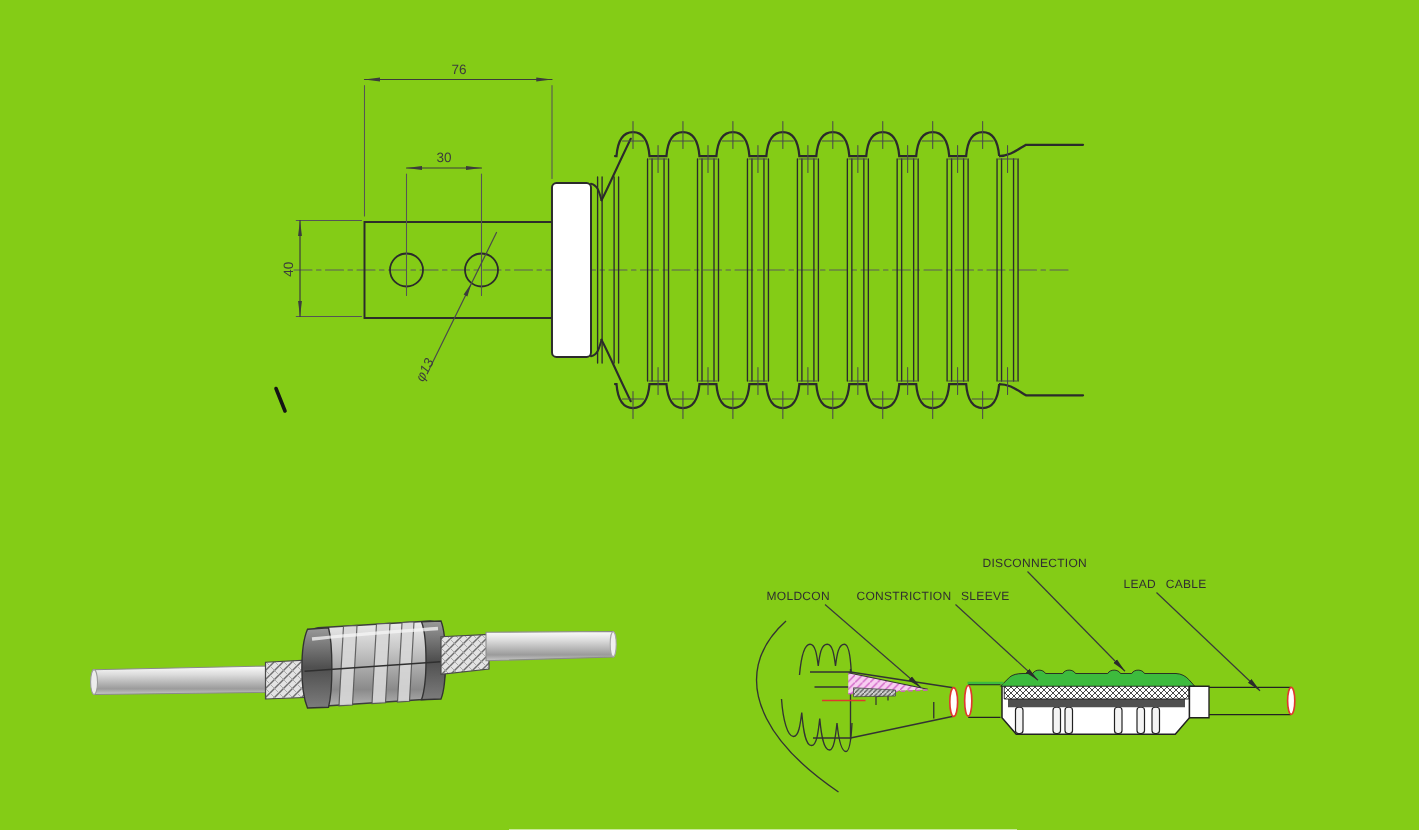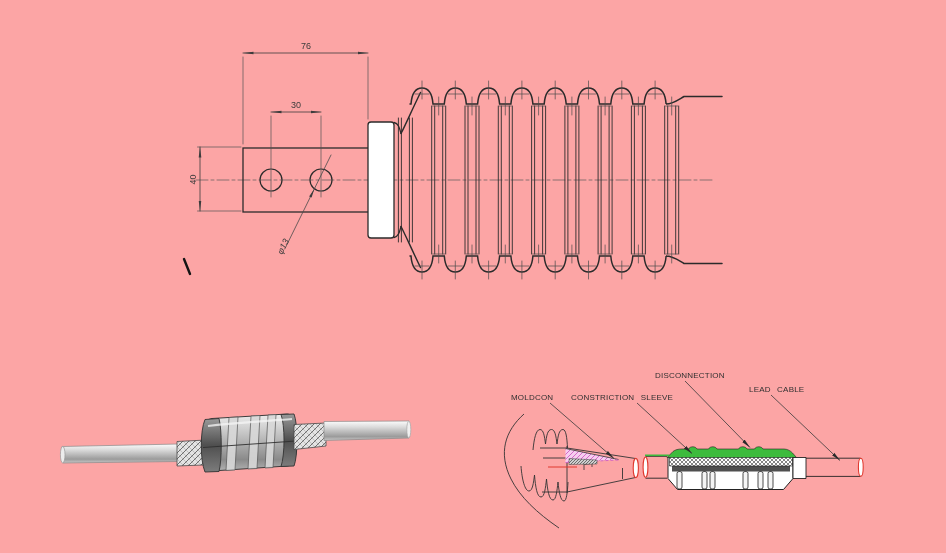--- a/index.html
+++ b/index.html
@@ -1,16 +1,16 @@
 <!DOCTYPE html>
 <html><head>
 <meta charset="utf-8">
 <style>
   html,body{margin:0;padding:0;background:#ffffff;}
-  .canvas{position:relative;width:946px;height:553px;background:#fca5a5;overflow:hidden;
+  .canvas{position:relative;width:946px;height:553px;background:#84cc16;overflow:hidden;
           font-family:"Liberation Sans", sans-serif;}
   svg{display:block}
   text{font-family:"Liberation Sans", sans-serif;}
   .dimtxt{font-size:9px;fill:#3c3c3c;}
   .lbltxt{font-size:8px;fill:#303030;letter-spacing:.2px;word-spacing:4px;}
 </style>
 </head>
 <body>
 
 <div class="canvas">

